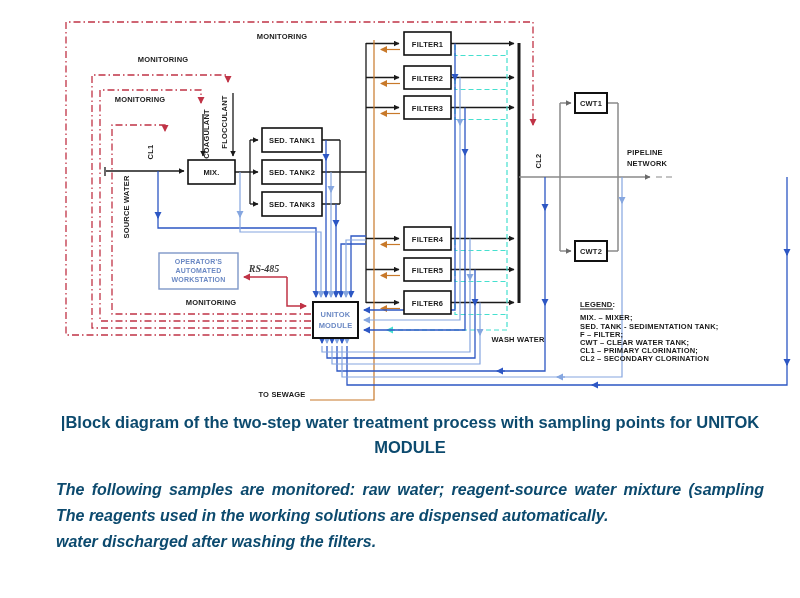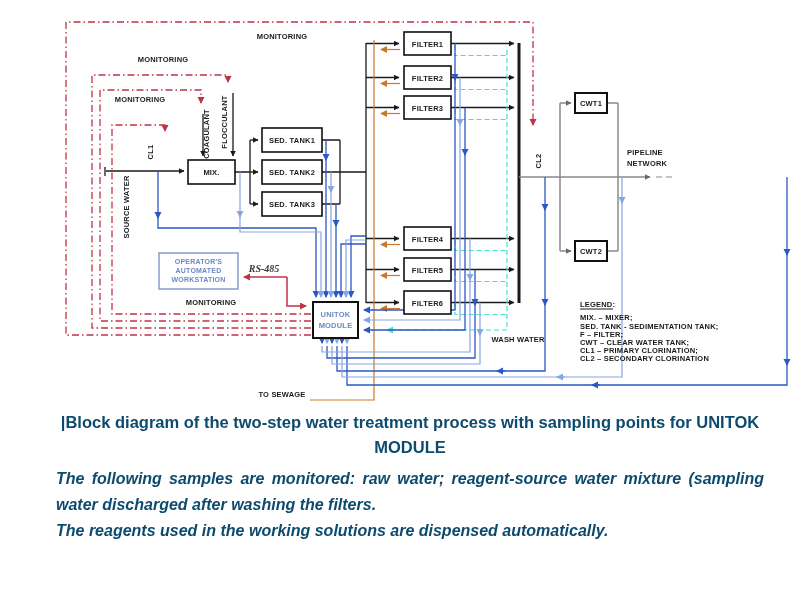--- a/index.html
+++ b/index.html
@@ -6,21 +6,21 @@
   .page{position:relative;width:800px;height:598px;background:#fff;overflow:hidden;
         font-family:"Liberation Sans",sans-serif;}
   .diagram{position:absolute;left:0;top:0;}
   svg text{font-family:"Liberation Sans",sans-serif;}
   .dlab{font-size:7.5px;font-weight:bold;fill:#1a1a1a;letter-spacing:.2px;}
   .blab{font-size:7.5px;font-weight:bold;fill:#6b89c4;letter-spacing:.2px;}
   .rs{font-size:10px;font-style:italic;font-family:"Liberation Serif",serif;fill:#3a3a3a;font-weight:bold;}
   .caption{position:absolute;left:56px;top:410px;width:708px;
            font-family:Liberation Sans, sans-serif;color:#0c4a6e;}
   .cap-title{font-size:16.5px;font-weight:bold;text-align:center;line-height:25px;}
-  .cap-body{font-size:16px;font-weight:bold;font-style:italic;line-height:26px;margin-top:6px;}
+  .cap-body{font-size:16px;font-weight:bold;font-style:italic;line-height:26px;margin-top:17px;}
   .jline{text-align:justify;text-align-last:justify;}
   .lline{text-align:left;}
 </style>
 </head>
 <body>
 
 <div class="page">
 
   <svg class="diagram" width="800" height="408" viewBox="0 0 800 408">
     <defs>
@@ -226,18 +226,18 @@
     </g>
   </svg>
 
   <div class="caption">
     <div class="cap-title">
       <span>|</span><span>Block diagram of the two-step water treatment process with sampling points for UNITOK</span><br>
       <span>MODULE</span>
     </div>
     <div class="cap-body">
       <div class="jline">The following samples are monitored: raw water; reagent-source water mixture (sampling</div>
+      <div class="lline">The reagents used in the working solutions are dispensed automatically.</div>
       <div class="lline">water discharged after washing the filters.</div>
-      <div class="lline">The reagents used in the working solutions are dispensed automatically.</div>
     </div>
   </div>
 
 </div>
 
 </body></html>

